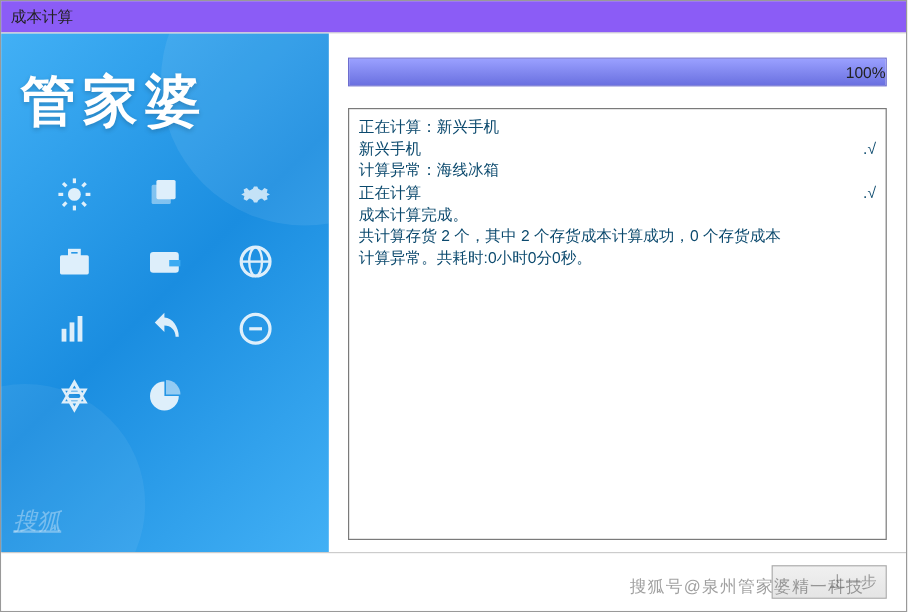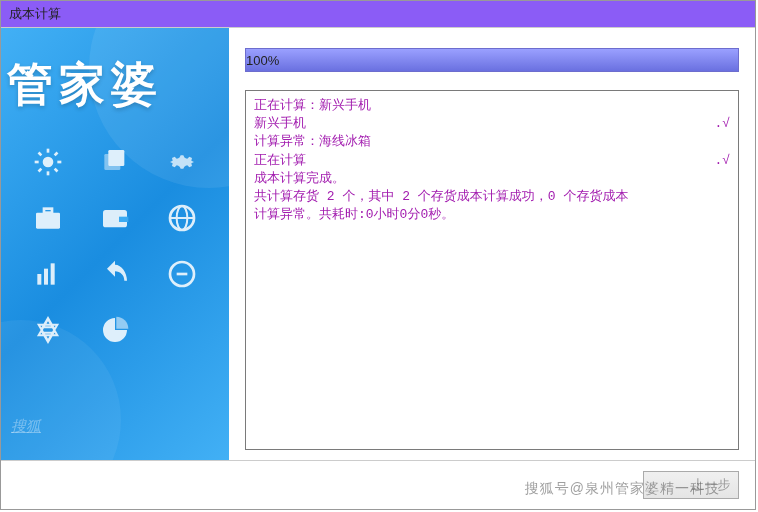--- a/index.html
+++ b/index.html
@@ -1,37 +1,37 @@
 <!DOCTYPE html>
 <html><head>
 <meta charset="utf-8">
 <style>
 * { box-sizing: border-box; margin: 0; padding: 0; }
 body { font-family: "Microsoft YaHei", SimSun, sans-serif; font-size: 12px; background: #fff; width: 758px; height: 512px; overflow: hidden; position: relative; }
 .window { border: 1px solid #999; width: 756px; height: 510px; display: flex; flex-direction: column; }
 .title-bar { background: #8b5cf6; padding: 4px 8px; font-size: 13px; color: #222; }
 .content-area { flex: 1; display: flex; border-top: 1px solid #ccc; }
-.sidebar { width: 228px; background: linear-gradient(135deg, #42b0f5 0%, #1a8de0 50%, #42b0f5 100%); position: relative; overflow: hidden; padding: 16px 0; }
+.sidebar { width: 273px; background: linear-gradient(135deg, #42b0f5 0%, #1a8de0 50%, #42b0f5 100%); position: relative; overflow: hidden; padding: 16px 10px; }
 .sidebar::before { content: ""; position: absolute; width: 240px; height: 240px; border-radius: 50%; background: rgba(255,255,255,0.08); top: -80px; right: -100px; }
 .sidebar::after { content: ""; position: absolute; width: 200px; height: 200px; border-radius: 50%; background: rgba(255,255,255,0.06); bottom: -60px; left: -80px; }
 .brand { color: #fff; font-size: 46px; font-weight: bold; letter-spacing: 6px; margin: 10px 0 30px 6px; text-shadow: 0 2px 4px rgba(0,0,0,0.2); position: relative; z-index: 2; }
 .icon-grid { display: grid; grid-template-columns: repeat(3, 1fr); gap: 24px 10px; padding: 0 18px; position: relative; z-index: 2; }
 .icon-item { display: flex; align-items: center; justify-content: center; color: #fff; opacity: 0.85; }
 .icon-item svg { width: 32px; height: 32px; fill: #fff; }
 .main-panel { flex: 1; background: #fff; padding: 20px 16px 10px 16px; display: flex; flex-direction: column; }
 .progress-bar { border: 1px solid #6d6dce; background: #e8e8ff; height: 24px; position: relative; margin-bottom: 18px; }
 .progress-fill { background: linear-gradient(#9aa0ff, #6a70e0); height: 100%; width: 100%; }
-.progress-text { position: absolute; top: 0; left: 0; right: 0; text-align: left; line-height: 24px; font-size: 13px; color: #222; }
-.log-box { border: 1px solid #7a7a7a; background: #fff; flex: 1; padding: 6px 8px; font-size: 13px; color: #a21caf; line-height: 1.4; overflow-y: auto; font-family: Liberation Mono, monospace; }
+.progress-text { position: absolute; top: 0; left: 0; right: 0; text-align: right; line-height: 24px; font-size: 13px; color: #222; }
+.log-box { border: 1px solid #7a7a7a; background: #fff; flex: 1; padding: 6px 8px; font-size: 13px; color: #0c4a6e; line-height: 1.4; overflow-y: auto; font-family: Liberation Sans, sans-serif; }
 .log-row { display: flex; justify-content: space-between; gap: 24px; }
 .button-bar { border-top: 1px solid #ccc; padding: 10px 16px; display: flex; justify-content: flex-end; gap: 18px; background: #fff; }
 .btn { width: 96px; height: 28px; border: 1px solid #aaa; background: linear-gradient(#f5f5f5, #dcdcdc); font-size: 13px; color: #666; cursor: pointer; }
 .btn.disabled { color: #999; background: linear-gradient(#f0f0f0, #e5e5e5); cursor: default; padding-left: 40px; }
 .watermark { position: absolute; bottom: 14px; right: 38px; color: rgba(80,80,80,0.55); font-size: 14px; letter-spacing: 1px; pointer-events: none; }
-.watermark-hu { position: absolute; bottom: 24px; left: 10px; color: rgba(255,255,255,0.35); font-size: 15px; font-style: italic; pointer-events: none; text-decoration: underline; }
+.watermark-hu { position: absolute; bottom: 12px; left: 10px; color: rgba(255,255,255,0.35); font-size: 20px; font-style: italic; pointer-events: none; text-decoration: underline; }
 </style>
 </head>
 <body>
 
 <div class="window">
   <div class="title-bar">成本计算</div>
   <div class="content-area">
     <div class="sidebar">
       <div class="brand">管家婆</div>
       <div class="icon-grid">

